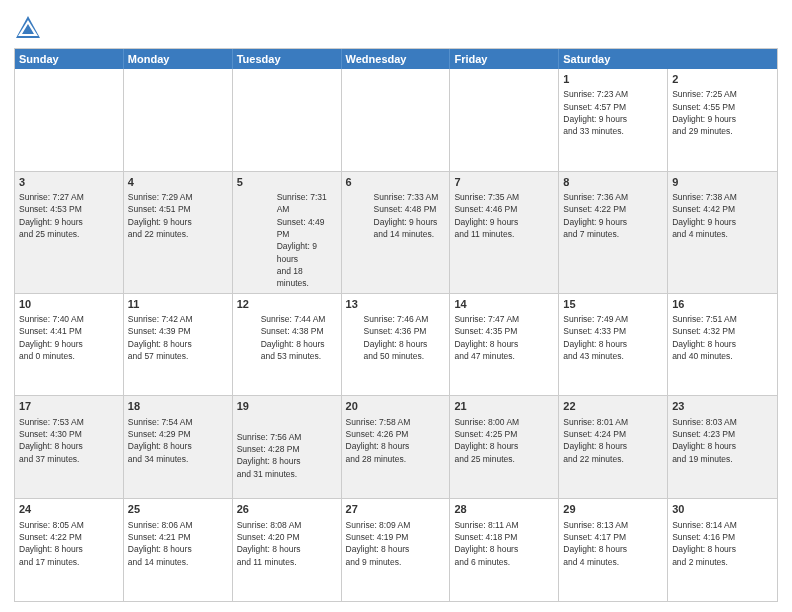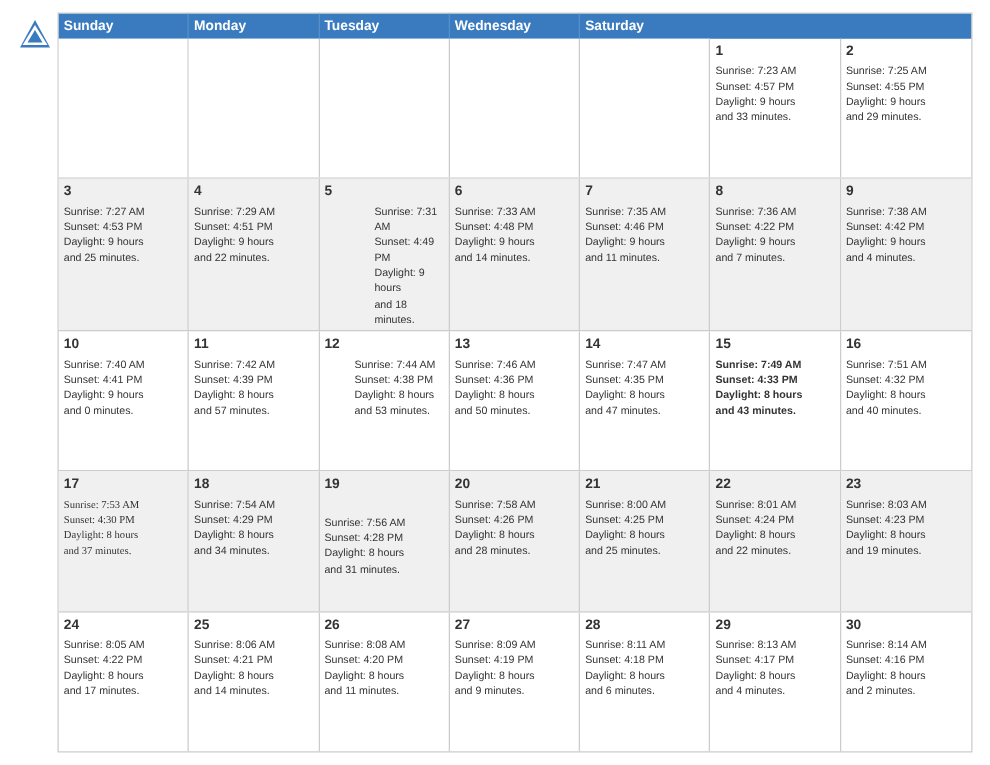--- a/index.html
+++ b/index.html
@@ -8,21 +8,21 @@
       background: #fff;
       width: 792px;
       height: 612px;
       overflow: hidden;
     }
     .page {
       width: 792px;
       height: 612px;
       padding: 10px 14px;
       display: flex;
-      flex-direction: row;
+      flex-direction: column;
     }
     .header {
       display: flex;
       align-items: flex-start;
       justify-content: space-between;
       margin-bottom: 6px;
     }
     .logo {
       display: flex;
       align-items: center;
@@ -137,20 +137,21 @@
       <div class="location"></div>
     </div>
   </div>
 
   <div class="calendar">
     <div class="cal-header">
     <div class="cal-header-cell">Sunday</div>
         <div class="cal-header-cell">Monday</div>
         <div class="cal-header-cell">Tuesday</div>
         <div class="cal-header-cell">Wednesday</div>
+        <div class="cal-header-cell">Friday</div>
         <div class="cal-header-cell">Saturday</div>
       </div>
     <div class="cal-body">
     <div class="cal-row">
           <div class="cal-cell empty"></div>
           <div class="cal-cell empty"></div>
           <div class="cal-cell empty"></div>
           <div class="cal-cell empty"></div>
           <div class="cal-cell empty"></div>
           <div class="cal-cell">
@@ -185,21 +186,21 @@
           </div>
           <div class="cal-cell shaded">
             <span class="day-num">5</span>
             <div class="day-info" style="white-space: pre-line; margin-left: 40px;">Sunrise: 7:31 AM
 Sunset: 4:49 PM
 Daylight: 9 hours
 and 18 minutes.</div>
           </div>
           <div class="cal-cell shaded">
             <span class="day-num">6</span>
-            <div class="day-info" style="white-space: pre-line;">Sunrise: 7:33 AM
+            <div class="day-info" style="white-space: pre-line; margin-left: 28px;">Sunrise: 7:33 AM
 Sunset: 4:48 PM
 Daylight: 9 hours
 and 14 minutes.</div>
           </div>
           <div class="cal-cell shaded">
             <span class="day-num">7</span>
             <div class="day-info" style="white-space: pre-line;">Sunrise: 7:35 AM
 Sunset: 4:46 PM
 Daylight: 9 hours
 and 11 minutes.</div>
@@ -236,51 +237,51 @@
           </div>
           <div class="cal-cell">
             <span class="day-num">12</span>
             <div class="day-info" style="white-space: pre-line; margin-left: 24px;">Sunrise: 7:44 AM
 Sunset: 4:38 PM
 Daylight: 8 hours
 and 53 minutes.</div>
           </div>
           <div class="cal-cell">
             <span class="day-num">13</span>
-            <div class="day-info" style="white-space: pre-line;">Sunrise: 7:46 AM
+            <div class="day-info" style="white-space: pre-line; margin-left: 18px;">Sunrise: 7:46 AM
 Sunset: 4:36 PM
 Daylight: 8 hours
 and 50 minutes.</div>
           </div>
           <div class="cal-cell">
             <span class="day-num">14</span>
             <div class="day-info" style="white-space: pre-line;">Sunrise: 7:47 AM
 Sunset: 4:35 PM
 Daylight: 8 hours
 and 47 minutes.</div>
           </div>
           <div class="cal-cell">
             <span class="day-num">15</span>
-            <div class="day-info" style="white-space: pre-line; font-weight: bold;">Sunrise: 7:49 AM
+            <div class="day-info" style="white-space: pre-line;">Sunrise: 7:49 AM
 Sunset: 4:33 PM
 Daylight: 8 hours
 and 43 minutes.</div>
           </div>
           <div class="cal-cell">
             <span class="day-num">16</span>
             <div class="day-info" style="white-space: pre-line;">Sunrise: 7:51 AM
 Sunset: 4:32 PM
 Daylight: 8 hours
 and 40 minutes.</div>
           </div>
         </div>
         <div class="cal-row">
           <div class="cal-cell shaded">
             <span class="day-num">17</span>
-            <div class="day-info" style="white-space: pre-line; font-family: Liberation Serif, serif;">Sunrise: 7:53 AM
+            <div class="day-info" style="white-space: pre-line;">Sunrise: 7:53 AM
 Sunset: 4:30 PM
 Daylight: 8 hours
 and 37 minutes.</div>
           </div>
           <div class="cal-cell shaded">
             <span class="day-num">18</span>
             <div class="day-info" style="white-space: pre-line;">Sunrise: 7:54 AM
 Sunset: 4:29 PM
 Daylight: 8 hours
 and 34 minutes.</div>

